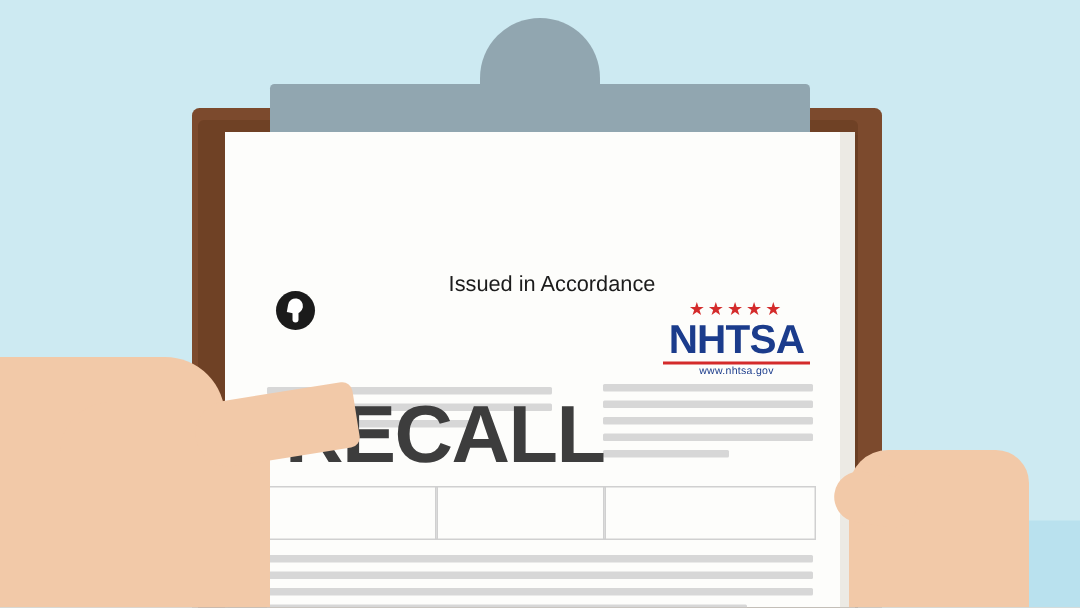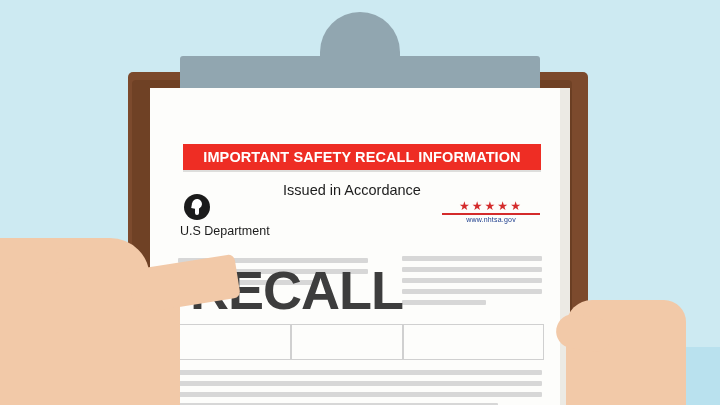--- a/index.html
+++ b/index.html
@@ -107,21 +107,21 @@
   .banner span {
     color: #ffffff;
     font-weight: bold;
     font-size: 14.5px;
     letter-spacing: 0.1px;
     white-space: nowrap;
   }
   
   .issued {
     position: absolute;
-    left: 102px;
+    left: 118px;
     top: 92px;
     width: 200px;
     text-align: center;
     color: #1c1c1c;
     font-size: 14.5px;
     line-height: 20px;
     font-weight: 500;
   }
   
   .dot-block {
@@ -283,37 +283,34 @@
 
   <div class="bg"></div>
   <div class="bg-bottom"></div>
 
   <div class="clipboard"></div>
   <div class="clipboard-inner"></div>
 
   <div class="paper">
     <div class="paper-shade"></div>
 
-    <div class="banner">
-      <span>IMPORTANT SAFETY RECALL INFORMATION</span>
-    </div>
 
     <div class="issued">
       <div>Issued in Accordance</div>
     </div>
 
     <div class="dot-block">
       <div class="dot-logo"></div>
       <div class="dot-text">
-        <div>U.S Department</div>
       </div>
     </div>
 
     <div class="nhtsa">
       <div class="nhtsa-stars">★★★★★</div>
+      <div class="nhtsa-name">NHTSA</div>
       <div class="nhtsa-url">www.nhtsa.gov</div>
     </div>
 
     <div class="lines" style="left:28px; top:170px; width:190px;">
       <div class="line" style="width:100%;"></div>
       <div class="line" style="width:100%;"></div>
       <div class="line" style="width:72%;"></div>
     </div>
 
     <div class="recall-word">RECALL</div>

